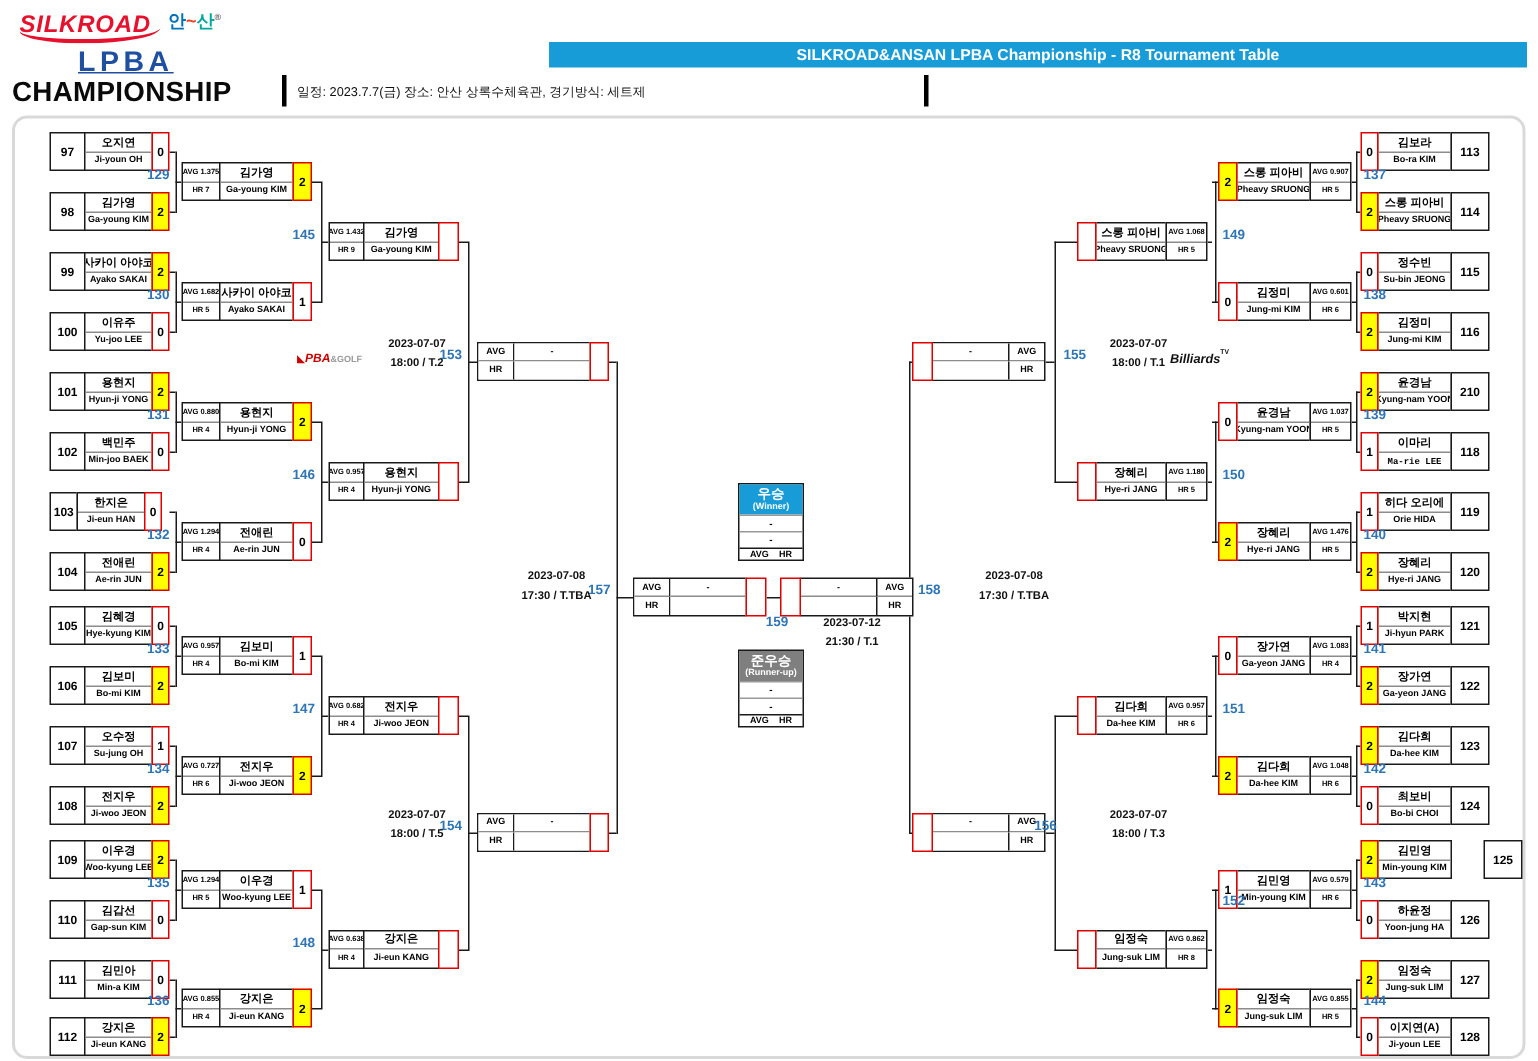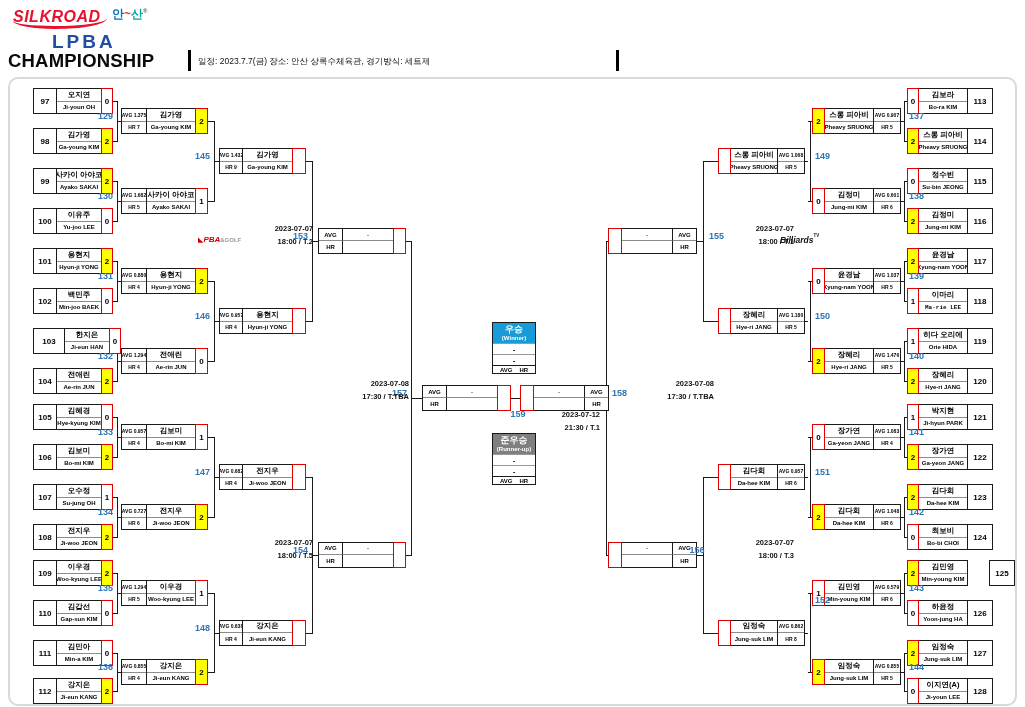--- a/index.html
+++ b/index.html
@@ -24,21 +24,21 @@
   .col>div{flex:1;display:flex;align-items:center;justify-content:center;white-space:nowrap;overflow:hidden;}
   .t{border-bottom:1px solid #8c8c8c;}
   .num{font-size:8px;font-weight:700;}
   .ko{font-size:7.5px;font-weight:700;}
   .en{font-size:6px;font-weight:700;}
   .st{font-size:5px;font-weight:700;}
   .sc{font-size:8px;font-weight:700;border:1px solid #e00000;position:relative;z-index:3;}
   .win{background:#ffff00;}
   .ln{position:absolute;background:#1a1a1a;z-index:1;}
   .ml{position:absolute;font-size:9px;font-weight:700;color:#2e75b6;line-height:10px;z-index:4;}
-  .md{position:absolute;font-size:7.5px;font-weight:700;color:#111;text-align:right;line-height:13px;white-space:nowrap;z-index:4;}
+  .md{position:absolute;font-size:7.5px;font-weight:700;color:#111;text-align:center;line-height:13px;white-space:nowrap;z-index:4;}
   .q{position:absolute;display:grid;grid-template-rows:12px 12px;box-sizing:border-box;border:1px solid #1a1a1a;background:#fff;z-index:2;}
   .q>div{display:flex;align-items:center;justify-content:center;font-size:6px;font-weight:700;box-sizing:border-box;background:#fff;overflow:hidden;}
   .qt{border-bottom:1px solid #8c8c8c;}
   .qlL{border-right:1px solid #1a1a1a;}
   .qlR{border-left:1px solid #1a1a1a;}
   .scbox{position:absolute;box-sizing:border-box;border:1px solid #e00000;background:#fff;z-index:3;}
   .wb{position:absolute;box-sizing:border-box;border:1px solid #1a1a1a;background:#fff;display:flex;flex-direction:column;z-index:4;}
   .wh{height:20px;display:flex;flex-direction:column;align-items:center;justify-content:center;color:#fff;font-weight:800;}
   .wh .a{font-size:9px;line-height:10px;}
   .wh .b2{font-size:6px;line-height:8px;}
@@ -50,23 +50,24 @@
 <body>
 
 <div id="stage">
 
   <div>
     <div class="silkroad" style="left:13px;top:8px;">SILKROAD</div>
     <div class="sr-swoosh" style="left:13px;top:10px;width:94px;height:16px;"></div>
     <div class="ansan" style="left:112px;top:6px;">
       <span style="color:#0072bc">안</span><span style="color:#ef4123">~</span><span style="color:#00a99d">산</span><span style="font-size:6px;vertical-align:super;color:#666">®</span>
     </div>
-    <div class="lpba" style="left:52px;top:31px;">LPBA</div>
+    <div class="lpba" style="left:52px;top:31px;text-decoration:underline;">LPBA</div>
     <div class="champ" style="left:8px;top:50px;">CHAMPIONSHIP</div>
   </div>
+  <div class="bluebar" style="left:366px;top:28px;width:652px;height:17px;">SILKROAD&amp;ANSAN LPBA Championship - R8 Tournament Table</div>
   <div class="vbar" style="left:188px;top:50px;width:3px;height:21px;"></div>
   <div class="info" style="left:198px;top:56px;">일정: 2023.7.7(금) 장소: 안산 상록수체육관, 경기방식: 세트제</div>
   <div class="vbar" style="left:616px;top:50px;width:3px;height:21px;"></div>
   <div class="frame" style="left:8px;top:77px;width:1005px;height:625px;"></div>
 
 <div class="b" style="left: 33px; top: 88px; height: 26px;">
       <div class="c num" style="width: 24px;">97</div>
       <div class="c col" style="width: 46px;">
         <div class="ko t">오지연</div>
         <div class="en">Ji-youn OH</div>
@@ -107,21 +108,21 @@
     </div>
     <div class="b" style="left: 33px; top: 288px; height: 26px;">
       <div class="c num" style="width: 24px;">102</div>
       <div class="c col" style="width: 46px;">
         <div class="ko t">백민주</div>
         <div class="en">Min-joo BAEK</div>
       </div>
       <div class="c sc" style="width: 12px;">0</div>
     </div>
     <div class="b" style="left: 33px; top: 328px; height: 26px;">
-      <div class="c num" style="width: 32px;">103</div>
+      <div class="c num" style="width: 19px;">103</div>
       <div class="c col" style="width: 46px; text-align: right;">
         <div class="ko t">한지은</div>
         <div class="en">Ji-eun HAN</div>
       </div>
       <div class="c sc" style="width: 12px;">0</div>
     </div>
     <div class="b" style="left: 33px; top: 368px; height: 26px;">
       <div class="c num" style="width: 24px;">104</div>
       <div class="c col" style="width: 46px;">
         <div class="ko t">전애린</div>
@@ -224,21 +225,21 @@
         <div class="en">Jung-mi KIM</div>
       </div>
       <div class="c num" style="width: 26px;">116</div>
     </div>
     <div class="b" style="left: 907px; top: 248px; height: 26px;">
       <div class="c sc win" style="width: 12px;">2</div>
       <div class="c col" style="width: 50px;">
         <div class="ko t">윤경남</div>
         <div class="en">Kyung-nam YOON</div>
       </div>
-      <div class="c num" style="width: 26px;">117</div>
+      <div class="c num" style="width: 26px;">210</div>
     </div>
     <div class="b" style="left: 907px; top: 288px; height: 26px;">
       <div class="c sc" style="width: 12px;">1</div>
       <div class="c col" style="width: 50px; font-family: Liberation Mono, monospace;">
         <div class="ko t">이마리</div>
         <div class="en">Ma-rie LEE</div>
       </div>
       <div class="c num" style="width: 26px;">118</div>
     </div>
     <div class="b" style="left: 907px; top: 328px; height: 26px;">

